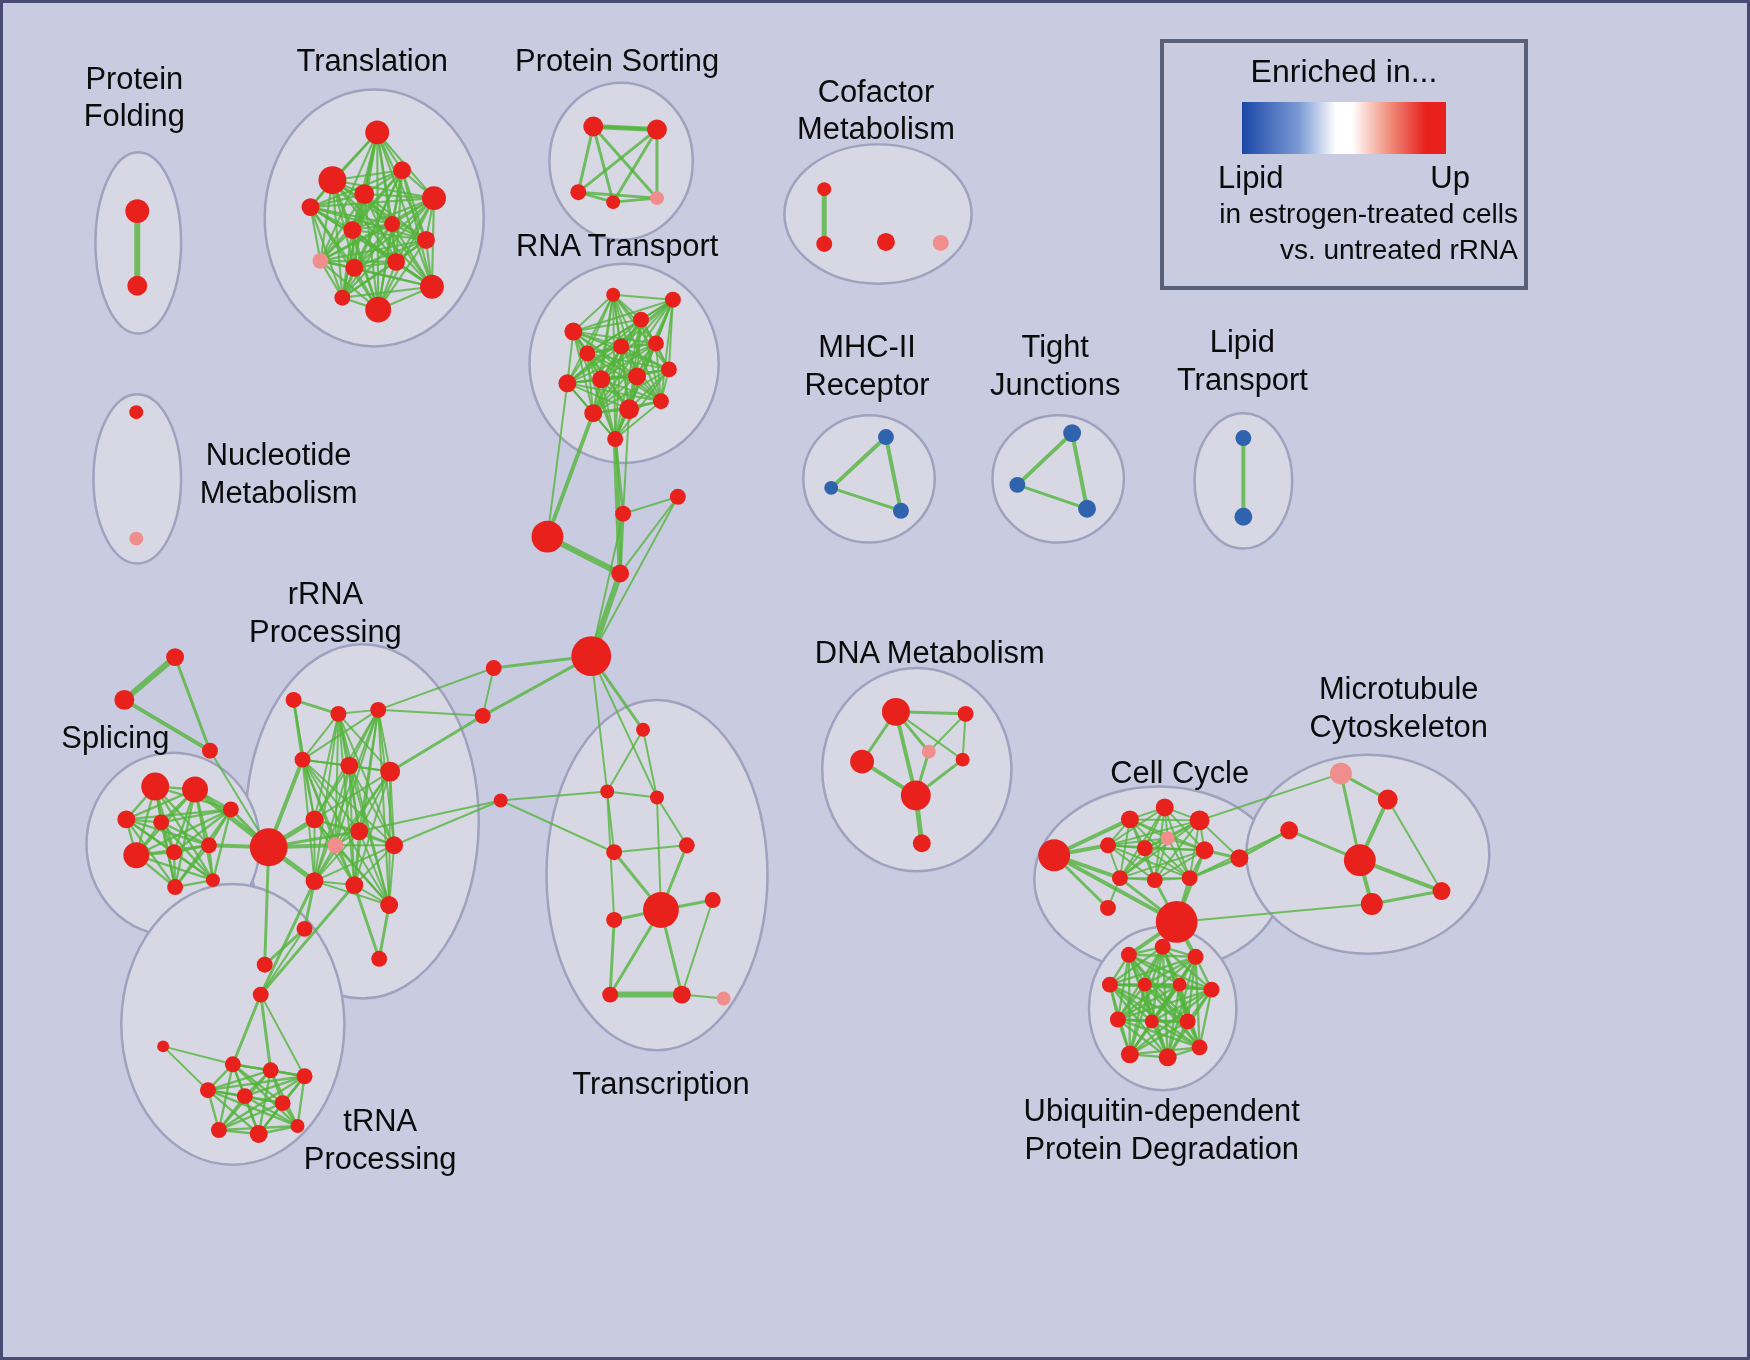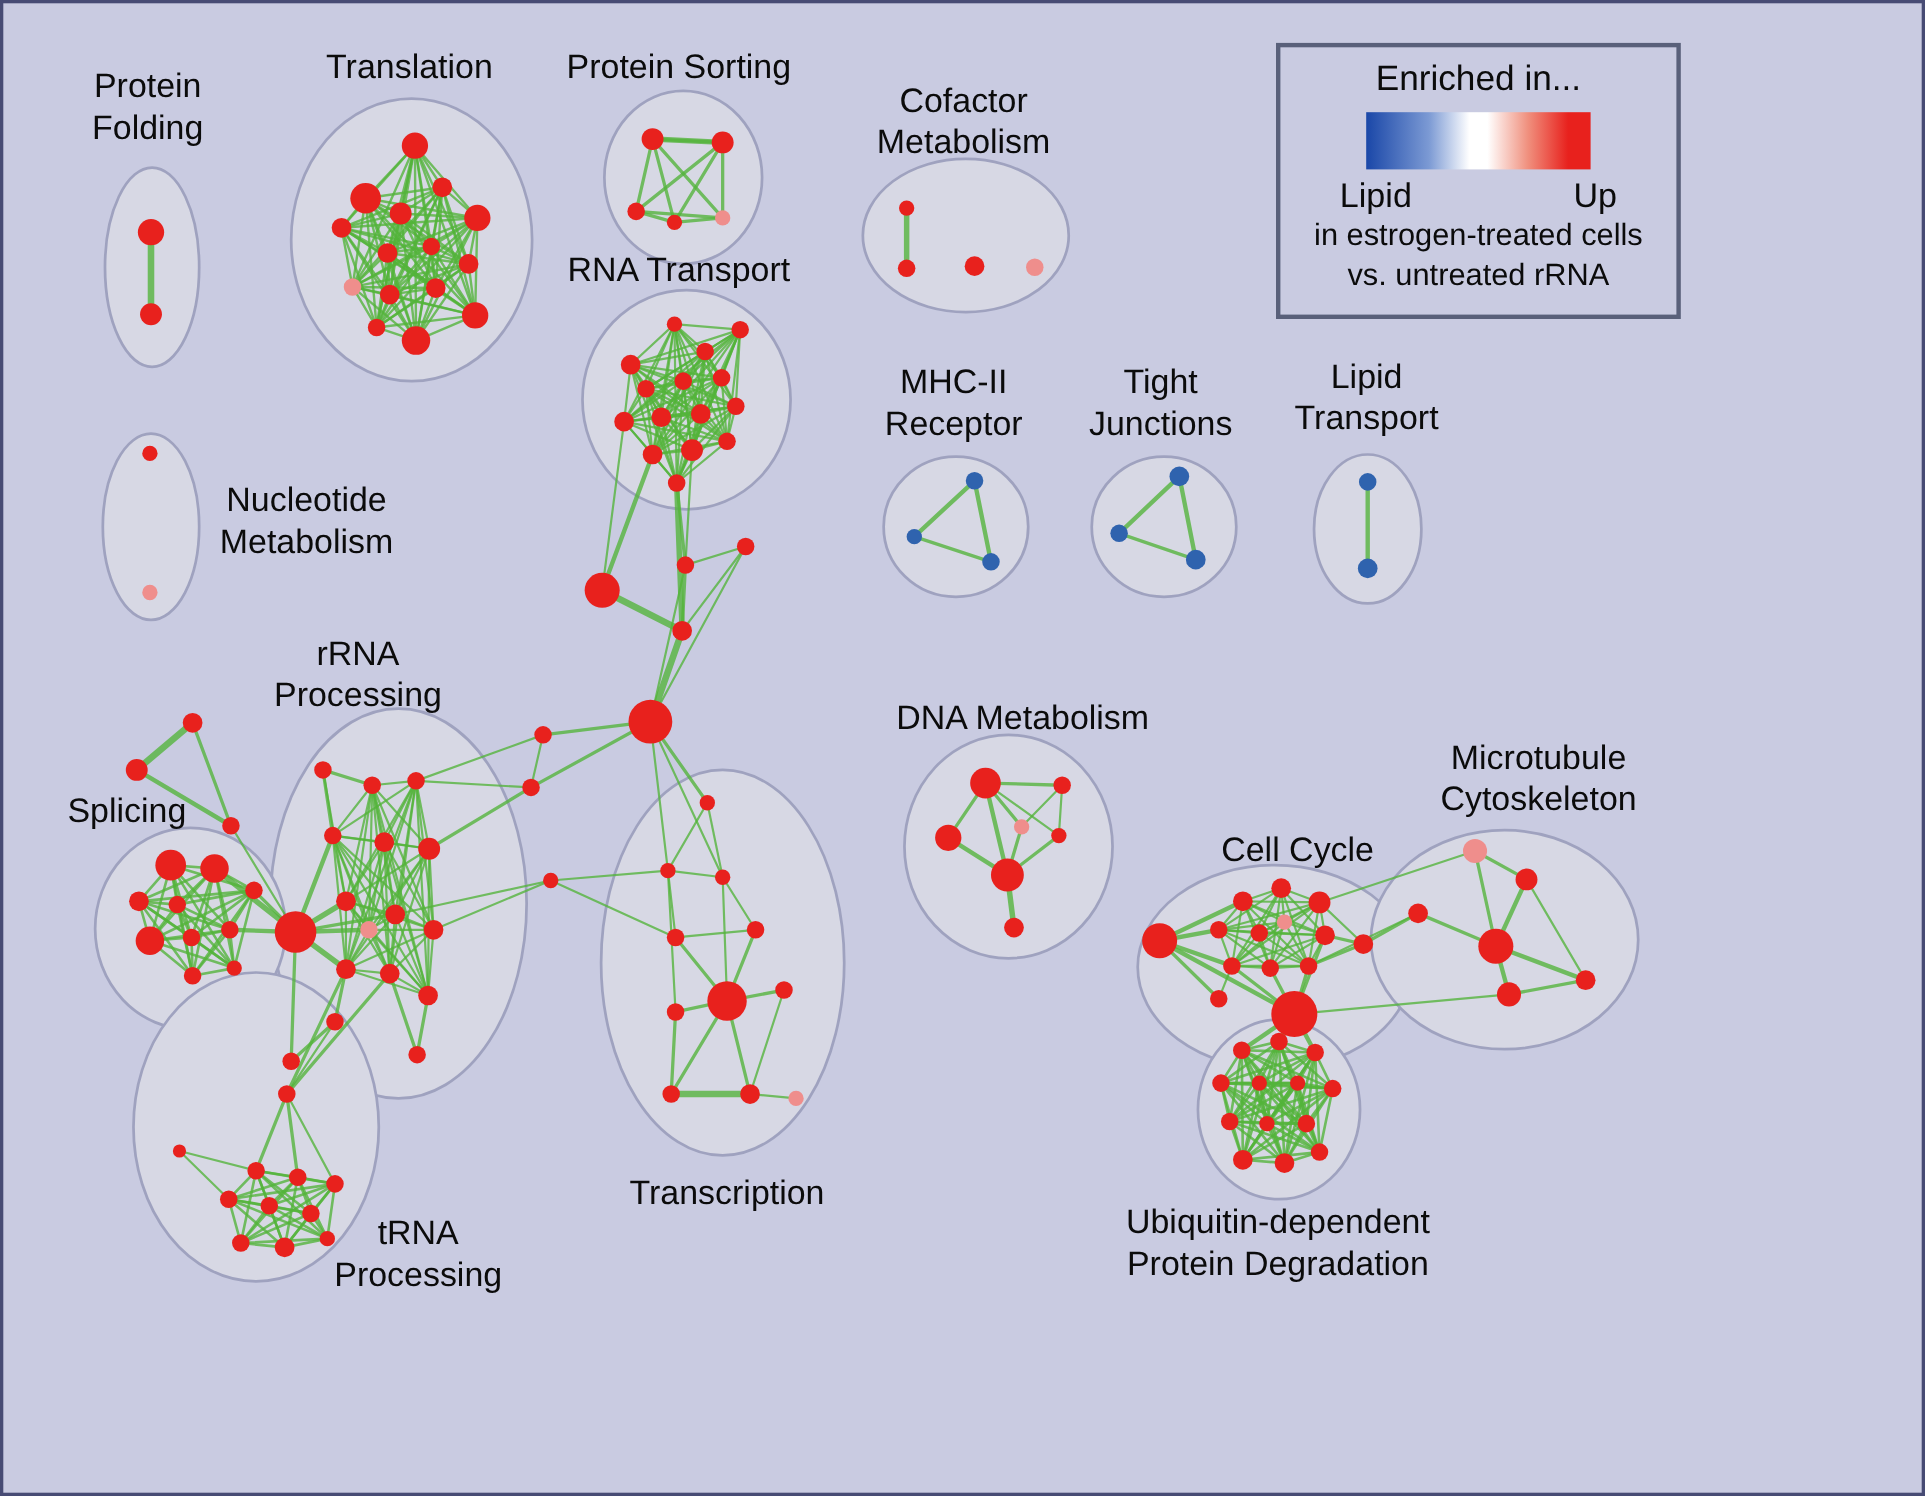--- a/index.html
+++ b/index.html
@@ -30,21 +30,21 @@
   .legend-title{font-size:32px;color:#0b0b0b;}
   .legend-bar{
     width:204px;height:52px;
     margin:12px auto 6px;
   }
   .legend-updown{
     width:252px;margin:0 auto;
     display:flex;justify-content:space-between;
     font-size:31px;color:#0b0b0b;
   }
-  .legend-sub{font-size:28px;line-height:1.28;color:#0b0b0b;}
+  .legend-sub{font-size:28px;line-height:1.28;color:#0b0b0b;text-align:right;}
 </style>
 </head>
 <body>
 
 <div class="figure" style="background: rgb(201, 203, 225); border-color: rgb(71, 75, 116);">
   <svg viewBox="0 0 1750 1360" xmlns="http://www.w3.org/2000/svg">
       <g>
         <ellipse cx="135" cy="241" rx="43" ry="91" fill="#d7d8e4" stroke="#9fa2bf" stroke-width="2.5"></ellipse>
         <ellipse cx="372" cy="216" rx="110" ry="129" fill="#d7d8e4" stroke="#9fa2bf" stroke-width="2.5"></ellipse>
         <ellipse cx="620" cy="159" rx="72" ry="79" fill="#d7d8e4" stroke="#9fa2bf" stroke-width="2.5"></ellipse>

